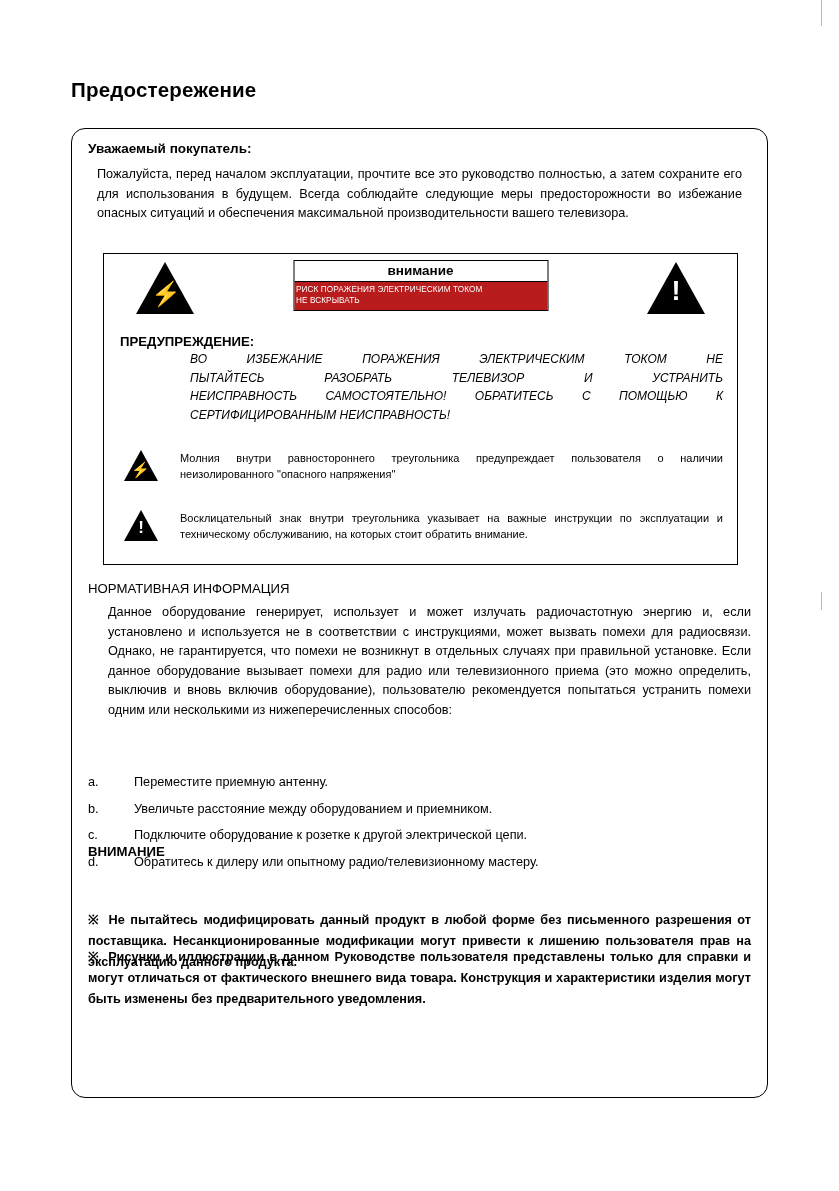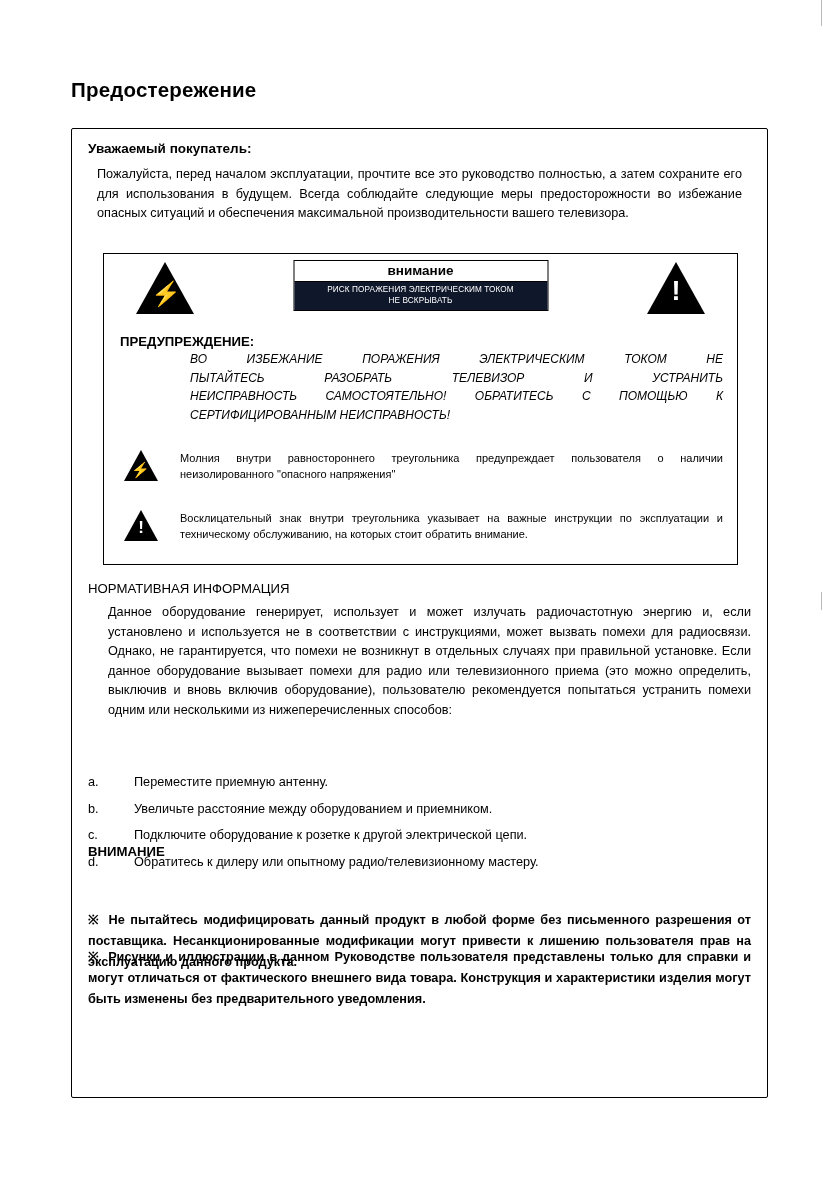--- a/index.html
+++ b/index.html
@@ -38,21 +38,21 @@
     letter-spacing: 0.2px;
   }
 
   .panel {
     position: absolute;
     left: 71px;
     top: 128px;
     width: 697px;
     height: 970px;
     border: 1.6px solid #000;
-    border-radius: 2px;
+    border-radius: 14px;
     box-sizing: border-box;
   }
 
   .inner {
     position: absolute;
     left: 16px;
     right: 16px;
     top: 12px;
   }
 
@@ -121,23 +121,23 @@
     box-sizing: border-box;
   }
   .attention-title {
     text-align: center;
     font-size: 13.5px;
     font-weight: bold;
     padding: 2px 0 3px 0;
     border-bottom: 1.4px solid #000;
   }
   .attention-sub {
-    background: #0f172a;
+    background: #b91c1c;
     color: #fff;
-    text-align: center;
+    text-align: left;
     font-size: 8.2px;
     line-height: 10.5px;
     padding: 3px 2px 4px 2px;
     letter-spacing: 0.1px;
   }
 
   .prevent-head {
     position: absolute;
     left: 16px;
     top: 80px;

